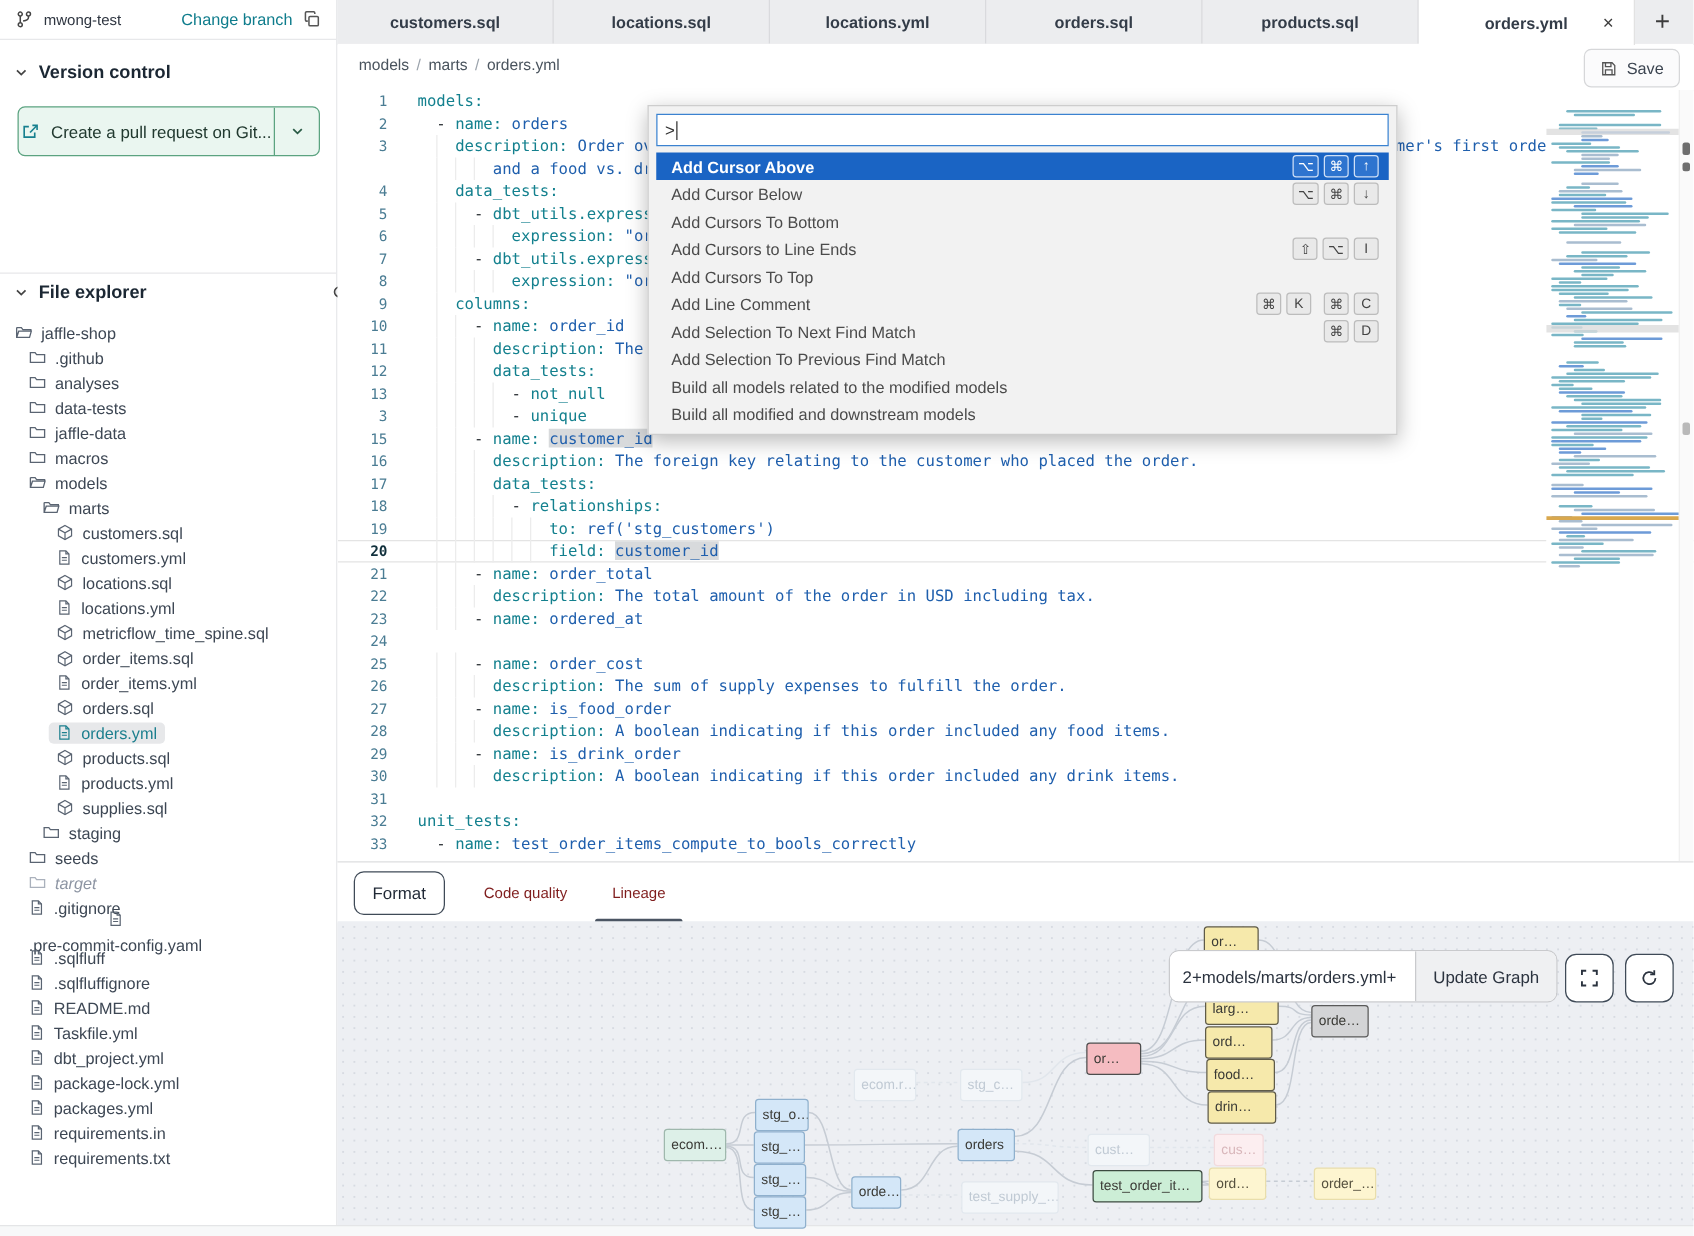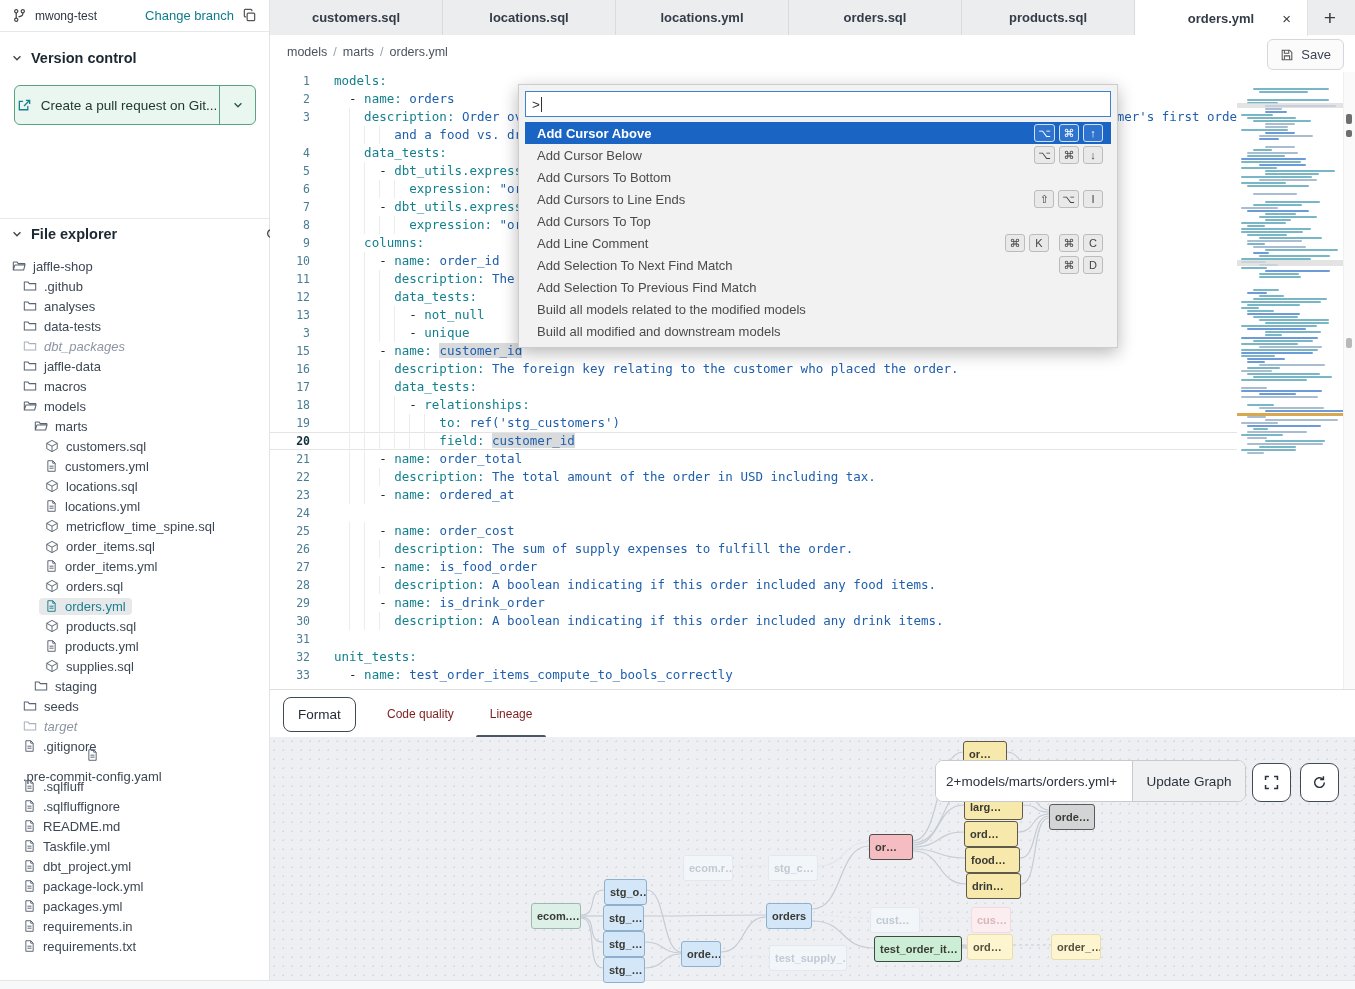--- a/index.html
+++ b/index.html
@@ -79,21 +79,21 @@
   .btabs{position:absolute;left:117px;top:0;height:48px;display:flex;gap:36px;}
   .btab{display:flex;align-items:center;font-size:12px;color:#7f1d1d;position:relative;cursor:pointer;}
   .btab .ul{position:absolute;left:-14px;right:-14px;bottom:0;height:3px;background:#4b5563;border-radius:2px 2px 0 0;display:none;}
   .btab.active .ul{display:block;}
 
   
   .graph{position:absolute;left:270px;top:737px;width:1085px;height:243px;background:#edeff3;
          background-image:radial-gradient(circle,#d7dbe2 1px,transparent 1px);background-size:9px 9px;}
   .edges{position:absolute;left:0;top:0;z-index:1;}
   .gnode{position:absolute;z-index:2;display:flex;align-items:center;font-size:11px;color:#3a3a35;
-         border:1px solid #999;border-radius:3px;padding:12px 5px;white-space:nowrap;overflow:hidden;box-sizing:border-box;cursor:pointer;background:#eee;font-weight:bold;}
+         border:1px solid #999;border-radius:3px;padding:12px 5px;white-space:nowrap;overflow:hidden;box-sizing:border-box;cursor:pointer;background:#eee;}
   .n-blue{background:#d4e7f8;border-color:#8fb0cd;}
   .n-mint{background:#ddf0e8;border-color:#9fb8ad;}
   .n-yel{background:#f6e9ab;border-color:#5f5b48;border-width:1.5px;}
   .n-paleyel{background:#fdf5d0;border-color:#e9deab;color:#55503e;}
   .n-pink{background:#f5bcc1;border-color:#4d4d4d;border-width:1.5px;}
   .n-palepink{background:#fceef0;border-color:#f2dadd;color:#d8b6ba;}
   .n-gray{background:#d3d4d6;border-color:#5a5a5a;border-width:1.5px;}
   .n-green{background:#cceed6;border-color:#3c4b40;border-width:1.5px;}
   .n-ghost{background:#f3f6f9;border-color:#e2e8ee;color:#c0cad4;}
   .n-ghostyel{background:#fbf6da;border-color:#f0e8c2;color:#d6cfae;}
@@ -204,30 +204,20 @@
           </span>
         </div>
         <div class="trow">
           <span class="inner" style="margin-left: 17px;">
             <span class="icon">
               <svg width="14" height="14" viewBox="0 0 16 16" fill="none" stroke="currentColor" stroke-width="1.2">
                 <path d="M1.5 3.5h4.3l1.4 1.8h7.3v7.2h-13z"></path>
               </svg>
             </span>
             <span>data-tests</span>
-          </span>
-        </div>
-        <div class="trow muted">
-          <span class="inner" style="margin-left: 17px;">
-            <span class="icon">
-              <svg width="14" height="14" viewBox="0 0 16 16" fill="none" stroke="currentColor" stroke-width="1.2">
-                <path d="M1.5 3.5h4.3l1.4 1.8h7.3v7.2h-13z"></path>
-              </svg>
-            </span>
-            <span>dbt_packages</span>
           </span>
         </div>
         <div class="trow">
           <span class="inner" style="margin-left: 17px;">
             <span class="icon">
               <svg width="14" height="14" viewBox="0 0 16 16" fill="none" stroke="currentColor" stroke-width="1.2">
                 <path d="M1.5 3.5h4.3l1.4 1.8h7.3v7.2h-13z"></path>
               </svg>
             </span>
             <span>jaffle-data</span>

